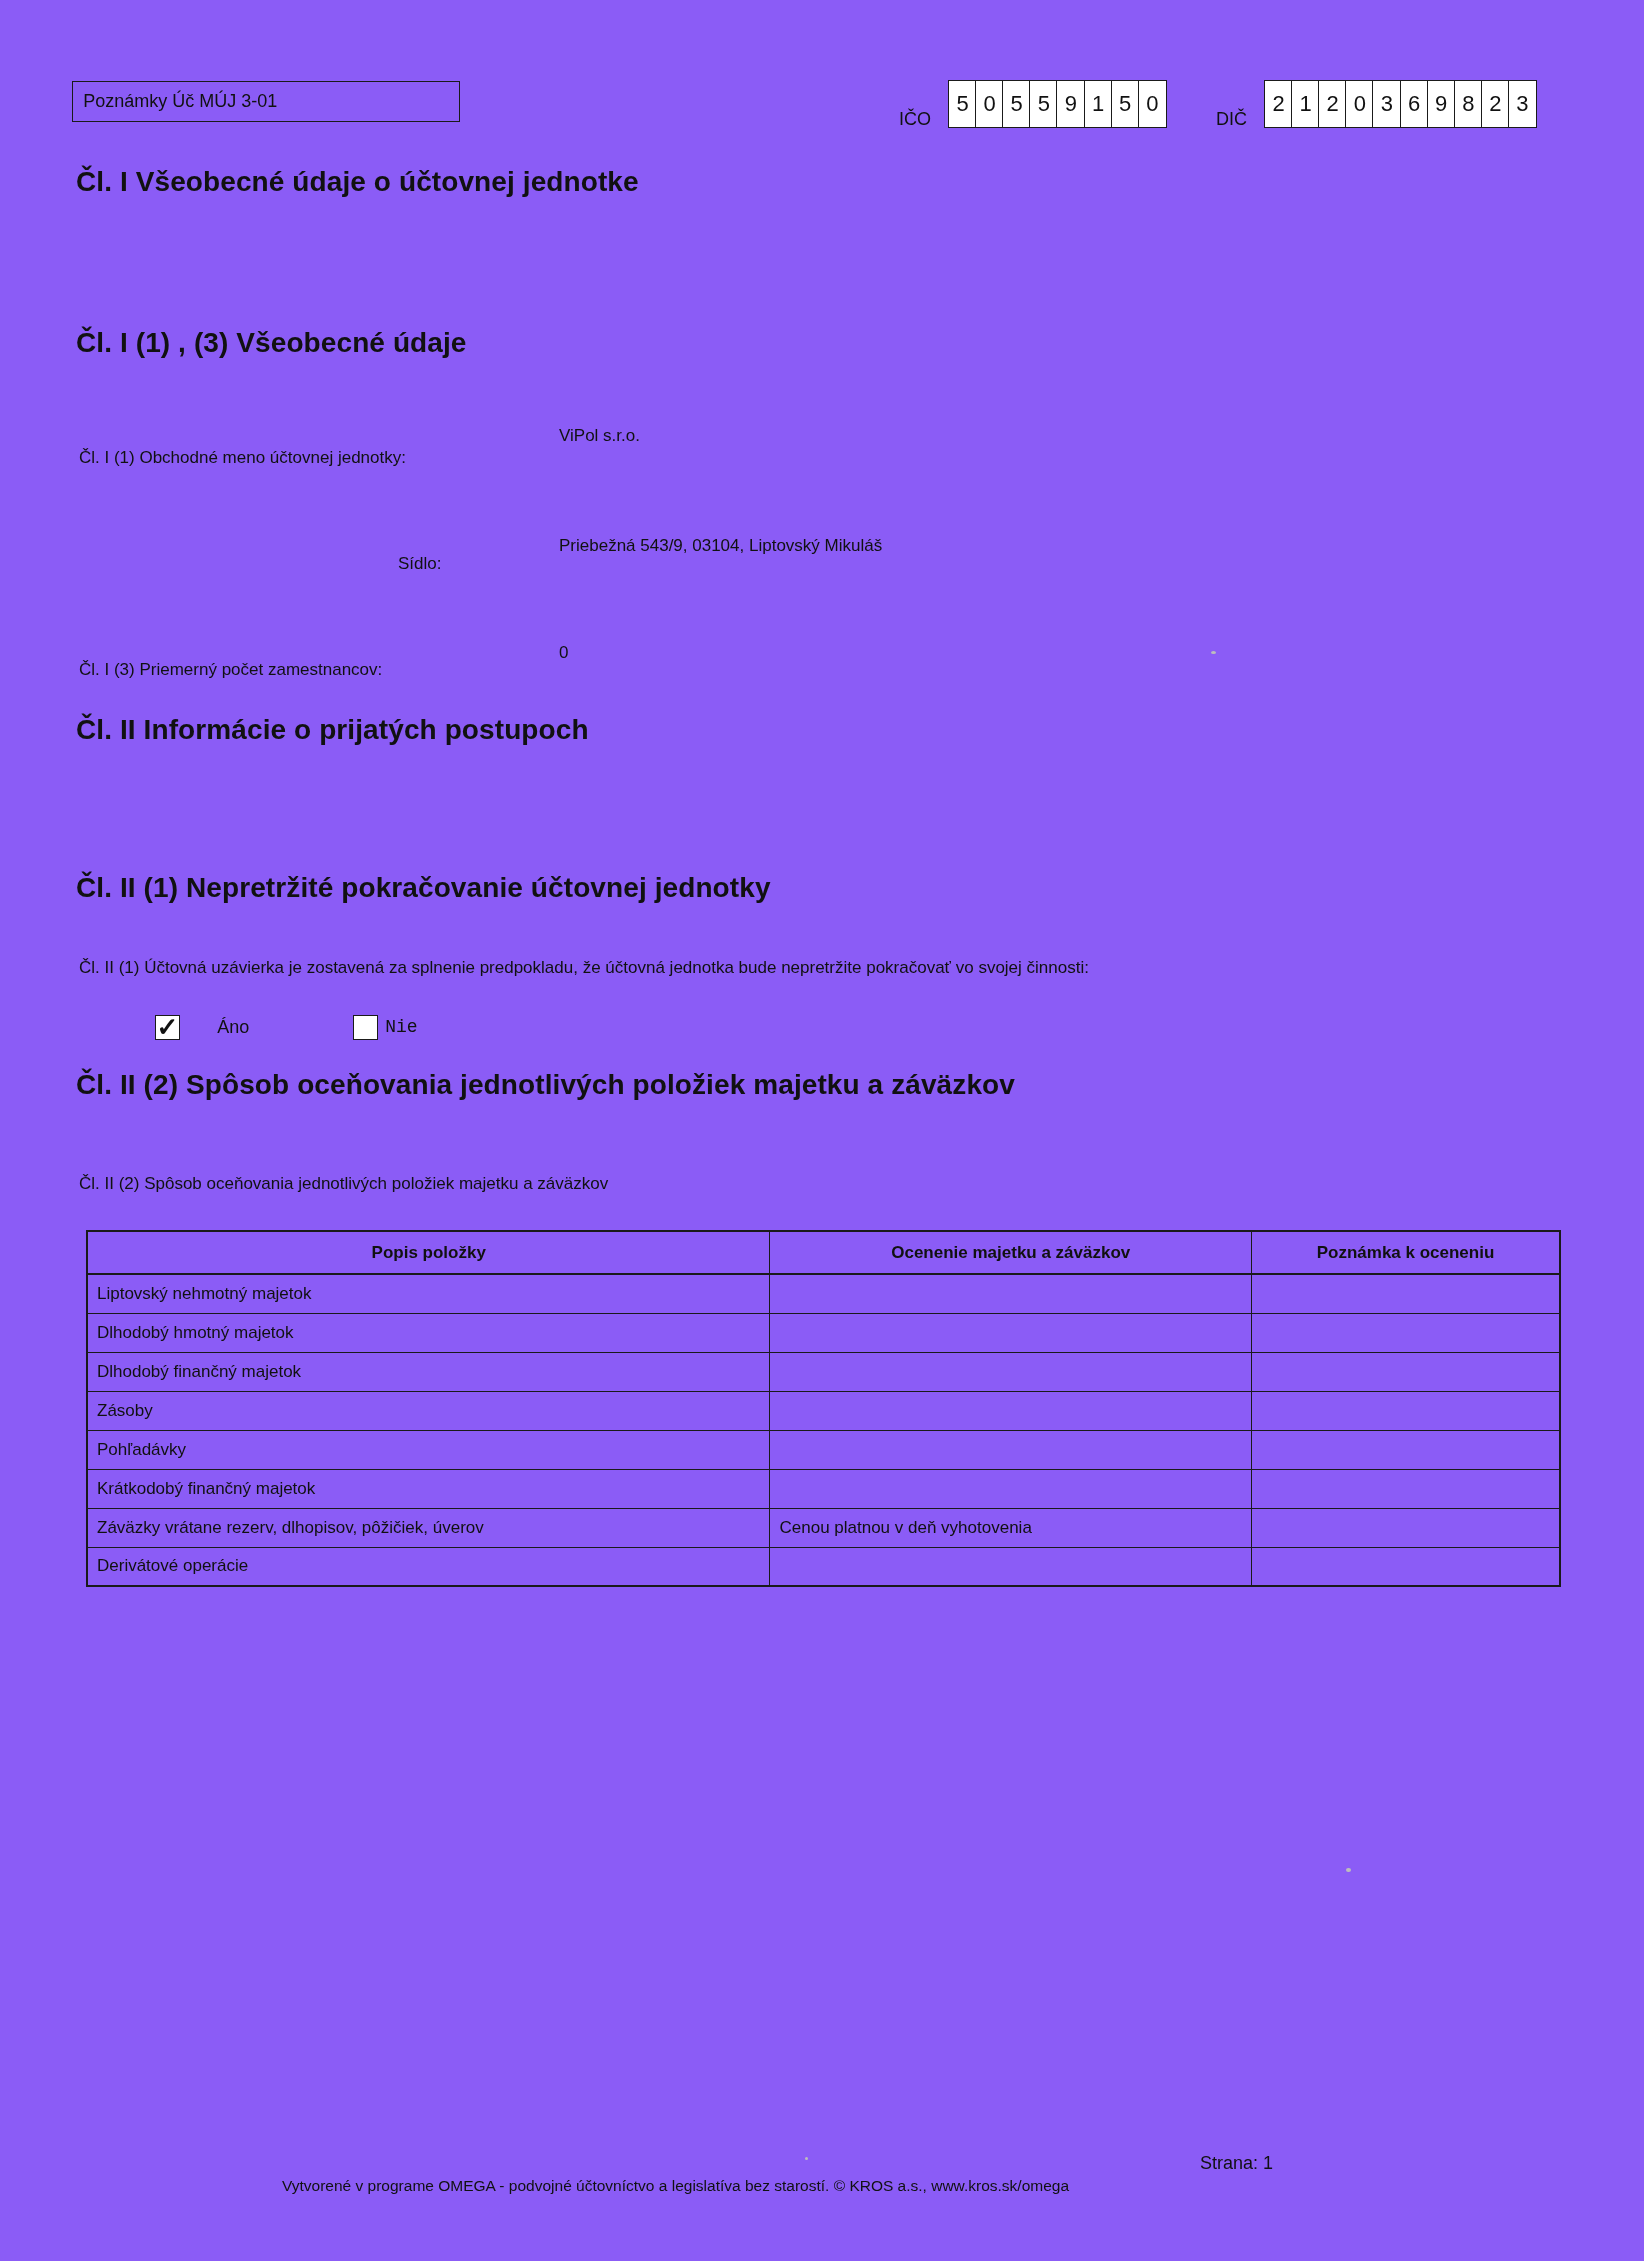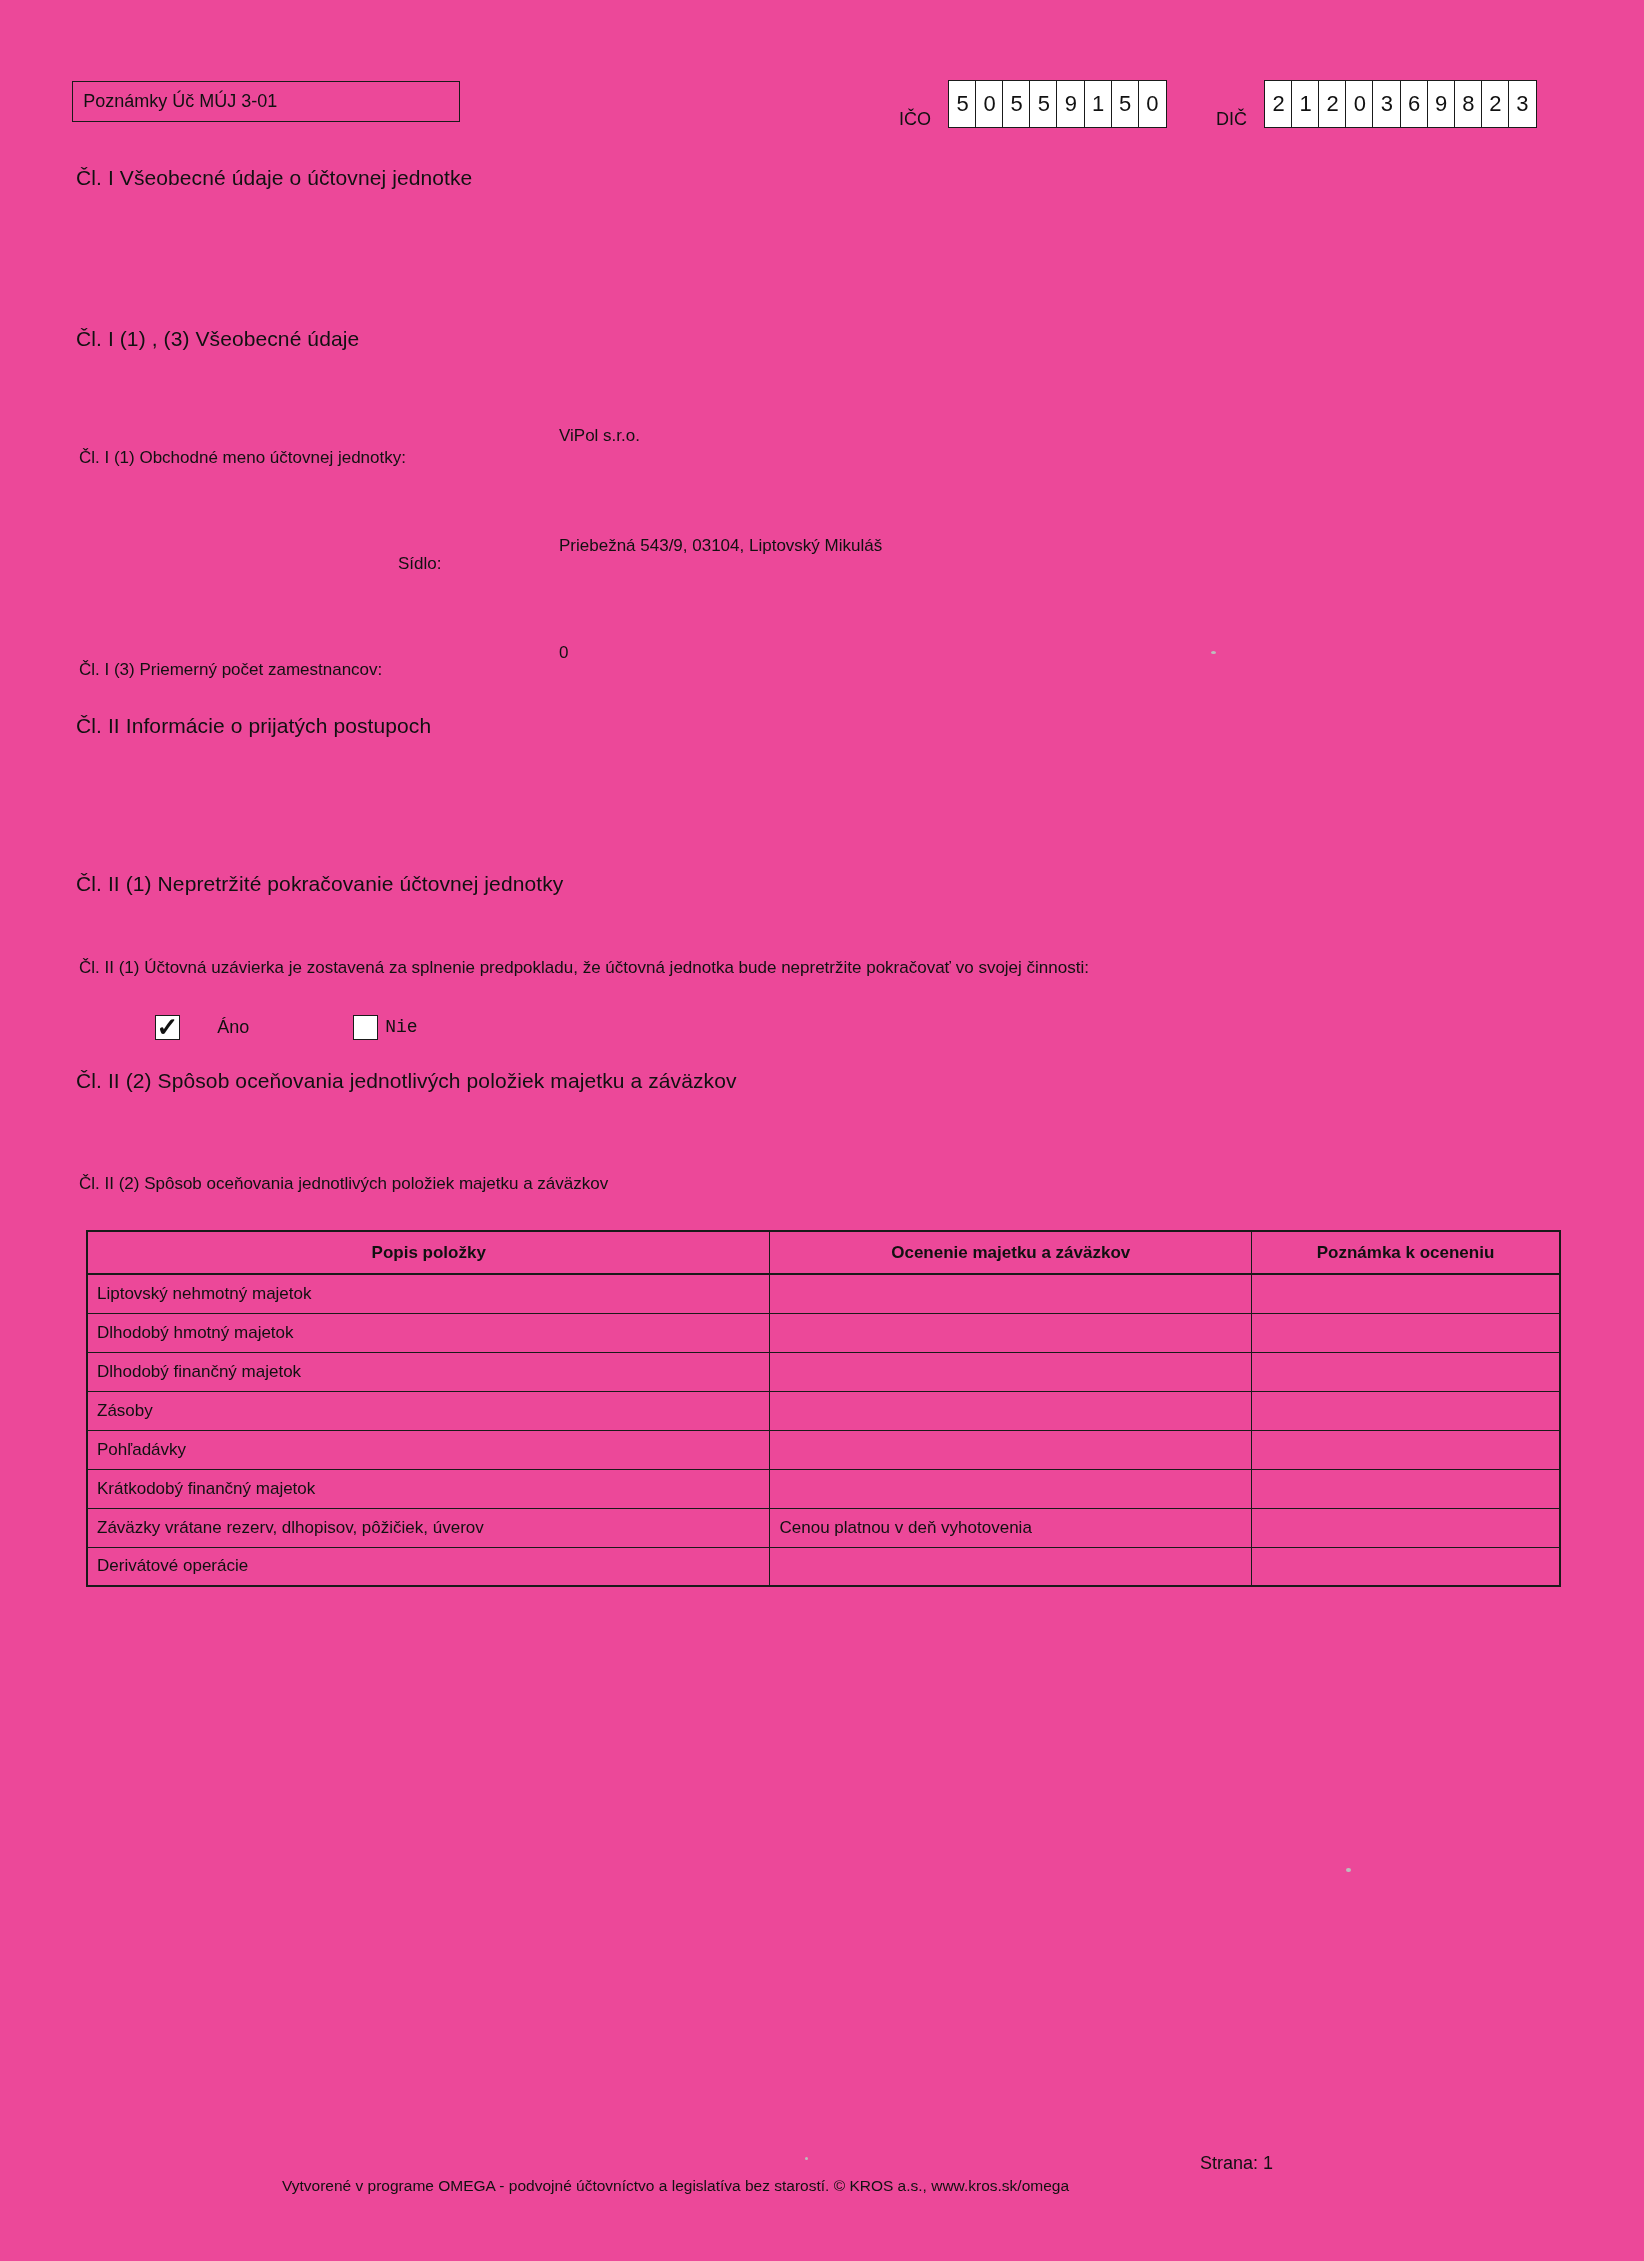--- a/index.html
+++ b/index.html
@@ -2,21 +2,21 @@
 <html style="font-size:10.3px"><head>
 <meta charset="utf-8">
 <style>
   * { margin: 0; padding: 0; box-sizing: border-box; }
   html, body { background: #9a9a9a; }
   body { font-family: "Liberation Sans", sans-serif; color: #111; }
   .page {
     position: relative;
     width: 1644px;
     height: 2261px;
-    background: #ec4899;
+    background: #8b5cf6;
     margin: 0 auto;
     overflow: hidden;
   }
   .abs { position: absolute; }
 
   
   .form-label-box {
     left: 72px; top: 81px; width: 388px; height: 41px;
     border: 1.9px solid #1a1a1a;
     display: flex; align-items: center;
@@ -31,21 +31,21 @@
     border: 1.9px solid #1a1a1a;
     margin-left: -1.9px;
     display: flex; align-items: center; justify-content: center;
     font-size: 22px;
     background: #fff;
   }
   .digit-row .digit-cell:first-child { margin-left: 0; }
   .ico-group { left: 899px; top: 77px; }
   .dic-group { left: 1216px; top: 77px; }
 
-  .h1 { font-size: 21px; font-weight: normal; letter-spacing: 0.1px; }
+  .h1 { font-size: 28px; font-weight: bold; letter-spacing: 0.1px; }
   .body-text { font-size: 17px; }
   .small-label { font-size: 17px; }
 
   .s1-title { left: 76px; top: 166px; }
   .s2-title { left: 76px; top: 327px; }
 
   .biz-label { left: 79px; top: 448px; }
   .biz-value { left: 559px; top: 426px; }
   .addr-label { left: 398px; top: 554px; }
   .addr-value { left: 559px; top: 536px; }

